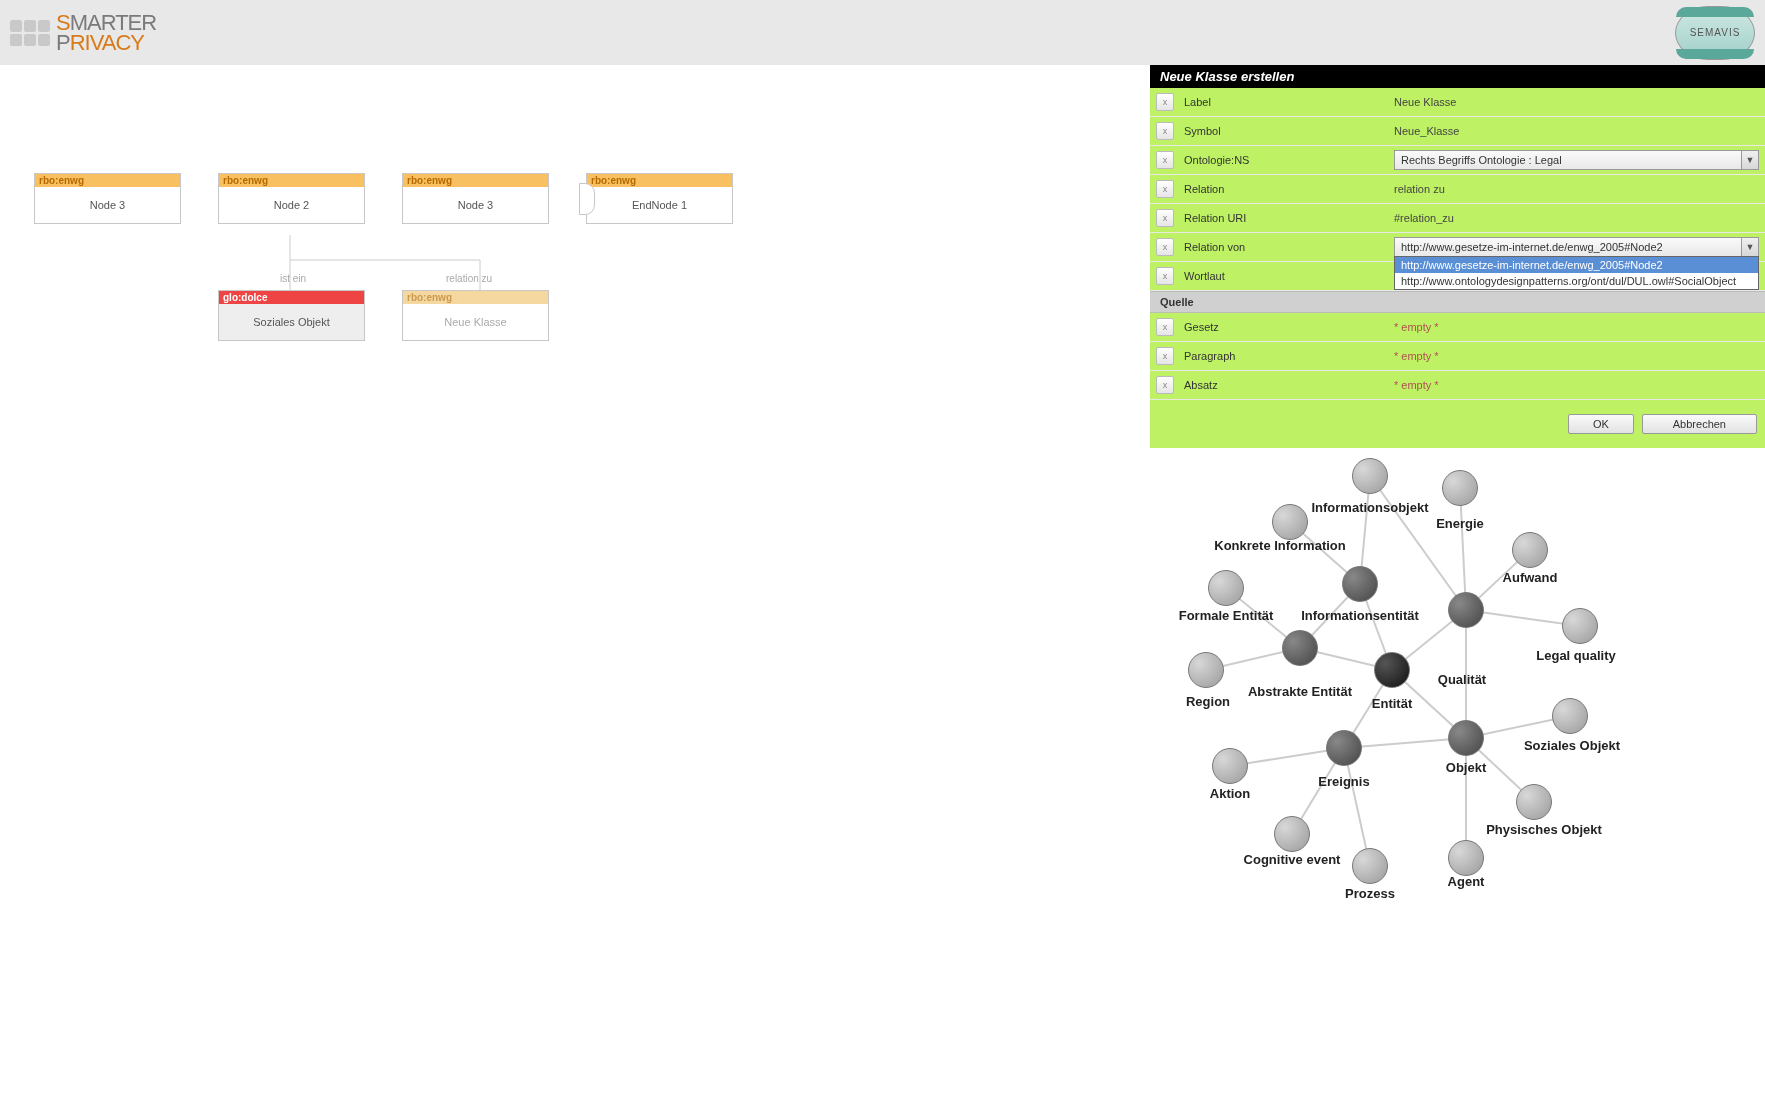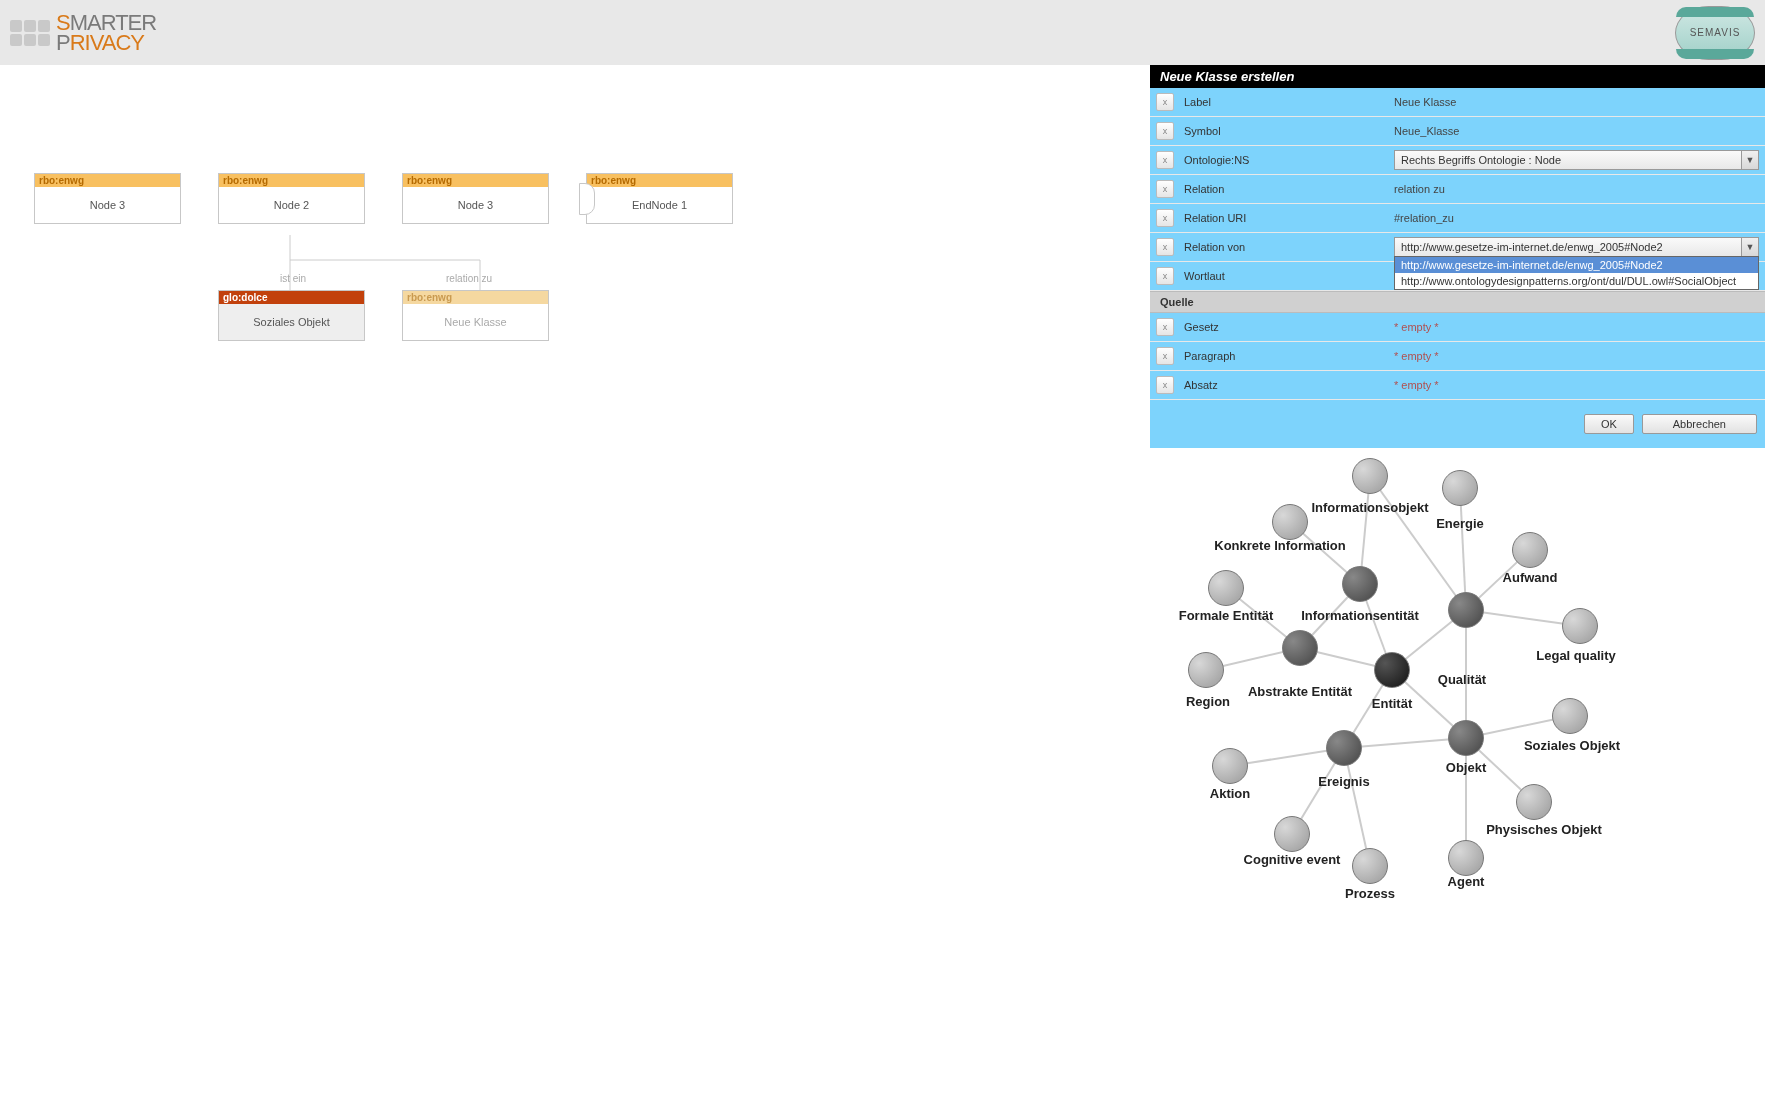--- a/index.html
+++ b/index.html
@@ -14,44 +14,44 @@
 .logo-right .band{position:absolute;top:0;left:0;right:0;height:10px;background:#5aa89a;border-radius:40px 40px 0 0}
 .logo-right .band2{position:absolute;bottom:0;left:0;right:0;height:10px;background:#5aa89a;border-radius:0 0 40px 40px}
 .logo-right .txt{font-size:10px;font-weight:normal;color:#555;letter-spacing:1px}
 .workspace{display:flex;height:calc(100% - 65px)}
 .canvas{flex:1;position:relative;background:#fff}
 .side{width:615px;display:flex;flex-direction:column}
 
 .node{position:absolute;width:145px;border:1px solid #c7c7c7;background:#fff;text-align:center}
 .node .hdr{background:#f8c060;color:#b56a00;font-size:10px;text-align:left;padding:1px 4px;font-weight:bold}
 .node .body{padding:12px 4px;font-size:11px;color:#555}
-.node.gray .hdr{background:#c2410c;color:#fff}
+.node.gray .hdr{background:#ef4444;color:#fff}
 .node.gray .body{background:#eee}
 .node.faded .hdr{background:#f5d8a0;color:#c99a50}
 .node.faded .body{color:#aaa}
 .endcap{position:absolute;left:-8px;top:50%;transform:translateY(-50%);width:14px;height:30px;border:1px solid #c7c7c7;border-radius:0 10px 10px 0;background:#fff}
 .edge-label{position:absolute;font-size:10px;color:#aaa}
 
-.form-panel{background:#7dd3fc}
+.form-panel{background:#bef264}
 .form-title{background:#000;color:#fff;font-weight:bold;font-style:italic;padding:4px 10px;font-size:13px}
 .form-row{display:flex;align-items:center;padding:3px 6px;border-bottom:1px solid #e8e8e8;min-height:22px}
 .form-row .xbtn{width:16px;height:16px;border:1px solid #bbb;background:linear-gradient(#fff,#e5e5e5);border-radius:2px;font-size:9px;color:#888;display:flex;align-items:center;justify-content:center;margin-right:10px;cursor:pointer}
 .form-row .lbl{width:210px;color:#333}
 .form-row .val{flex:1;color:#444}
 .form-row .val.empty{color:#b05050;font-style:normal}
 .subheader{background:#d0d0d0;font-weight:bold;padding:4px 10px;color:#333;border-top:1px solid #bbb;border-bottom:1px solid #bbb}
 .select{flex:1;display:flex;align-items:center;border:1px solid #999;background:linear-gradient(#fafafa,#e8e8e8);height:18px;position:relative}
 .select .sel-text{flex:1;padding:0 6px;font-size:11px;color:#333;overflow:hidden;white-space:nowrap}
 .select .sel-arrow{width:16px;height:100%;border-left:1px solid #999;display:flex;align-items:center;justify-content:center;background:linear-gradient(#f0f0f0,#d8d8d8);font-size:9px;color:#555}
 .dropdown{position:absolute;top:18px;left:-1px;right:-1px;background:#fff;border:1px solid #666;z-index:10}
 .dropdown .opt{padding:2px 6px;font-size:11px;color:#333;white-space:nowrap;overflow:hidden}
 .dropdown .opt.sel{background:#5a8fd6;color:#fff}
 .btn-row{display:flex;justify-content:flex-end;gap:8px;padding:14px 8px}
 .btn{border:1px solid #999;background:linear-gradient(#fafafa,#e2e2e2);padding:3px 30px;border-radius:2px;font-size:11px;color:#333;cursor:pointer}
-.btn.primary{padding:3px 16px}
+.btn.primary{padding:3px 24px}
 
 .graph{flex:1;position:relative}
 .gnode{position:absolute;width:34px;height:34px;border-radius:50%;background:radial-gradient(circle at 30% 30%,#d8d8d8,#9a9a9a);border:1px solid #777;transform:translate(-50%,-50%)}
 .gnode.dark{background:radial-gradient(circle at 30% 30%,#888,#444)}
 .gnode.vdark{background:radial-gradient(circle at 30% 30%,#555,#111)}
 .glabel{position:absolute;font-weight:bold;font-size:13px;color:#222;transform:translate(-50%,0);white-space:nowrap}
 svg.edges{position:absolute;top:0;left:0;width:100%;height:100%}
 svg.edges line{stroke:#ccc;stroke-width:2}
 svg.diagram-edges{position:absolute;top:0;left:0;width:100%;height:100%;pointer-events:none}
 svg.diagram-edges line{stroke:#ccc;stroke-width:1}
@@ -128,21 +128,21 @@
       </div>
       <div class="form-row">
         <div class="xbtn">x</div>
         <div class="lbl">Symbol</div>
         <div class="val">Neue_Klasse</div>
       </div>
       <div class="form-row">
         <div class="xbtn">x</div>
         <div class="lbl">Ontologie:NS</div>
         <div class="select">
-          <div class="sel-text">Rechts Begriffs Ontologie : Node</div>
+          <div class="sel-text">Rechts Begriffs Ontologie : Legal</div>
           <div class="sel-arrow">▼</div>
         </div>
       </div>
       <div class="form-row">
         <div class="xbtn">x</div>
         <div class="lbl">Relation</div>
         <div class="val">relation zu</div>
       </div>
       <div class="form-row">
         <div class="xbtn">x</div>

